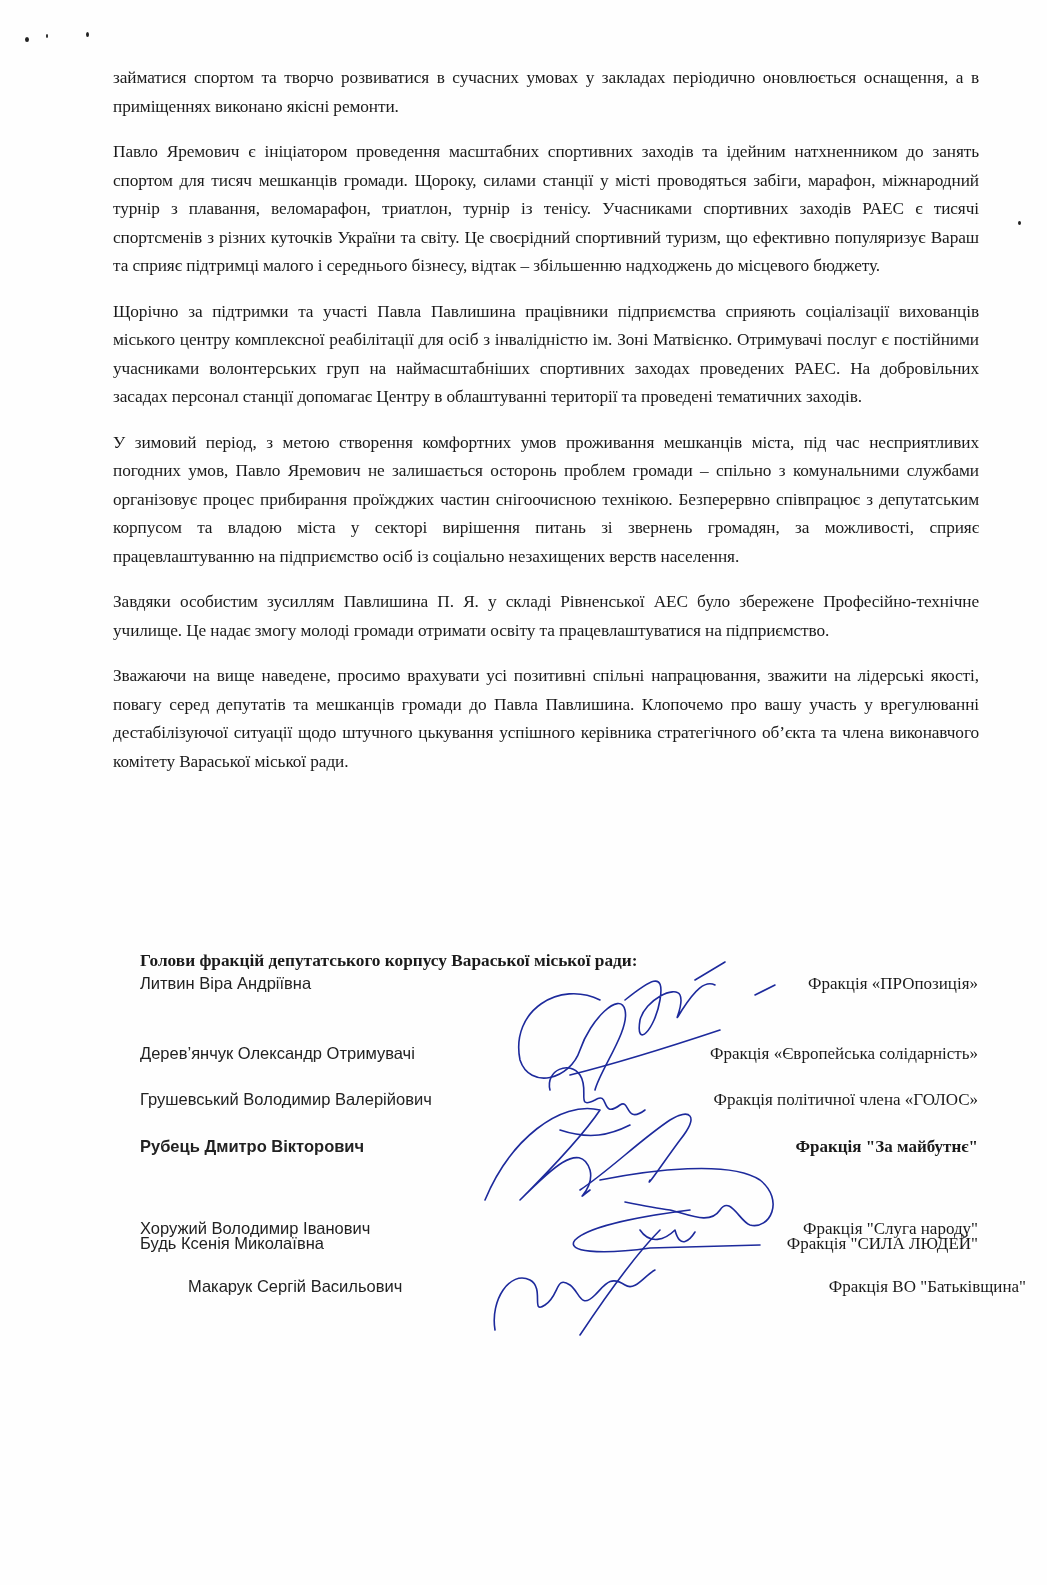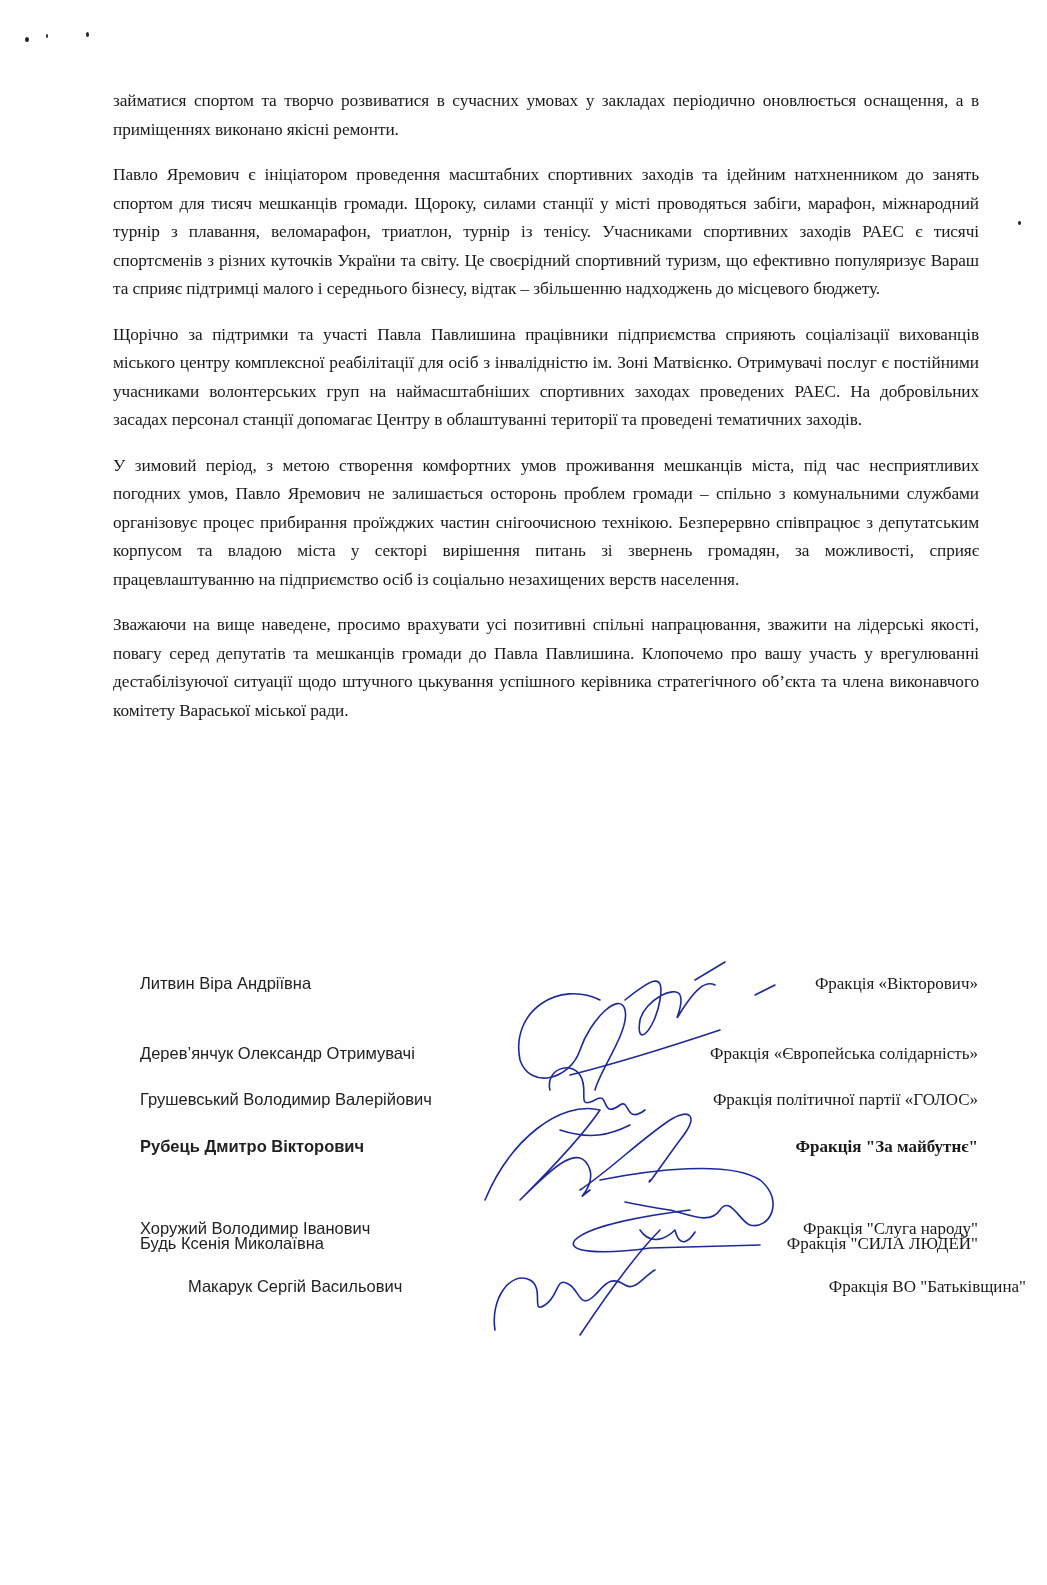--- a/index.html
+++ b/index.html
@@ -85,40 +85,42 @@
 </head>
 <body>
 
 <div class="page">
 
   <span class="speck" style="left:25px;top:37px;width:4px;height:5px;"></span>
   <span class="speck" style="left:46px;top:34px;width:2px;height:4px;"></span>
   <span class="speck" style="left:86px;top:32px;width:3px;height:5px;"></span>
   <span class="speck" style="left:1018px;top:221px;width:3px;height:4px;"></span>
 
-  <div class="body-text" style="top:64px;margin-top:23px;">
+  <div class="body-text" style="top:64px;">
     <p class="para">займатися спортом та творчо розвиватися в сучасних умовах у закладах періодично оновлюється оснащення, а в приміщеннях виконано якісні ремонти.</p>
     <p class="para">Павло Яремович є ініціатором проведення масштабних спортивних заходів та ідейним натхненником до занять спортом для тисяч мешканців громади. Щороку, силами станції у місті проводяться забіги, марафон, міжнародний турнір з плавання, веломарафон, триатлон, турнір із тенісу. Учасниками спортивних заходів РАЕС є тисячі спортсменів з різних куточків України та світу. Це своєрідний спортивний туризм, що ефективно популяризує Вараш та сприяє підтримці малого і середнього бізнесу, відтак – збільшенню надходжень до місцевого бюджету.</p>
     <p class="para">Щорічно за підтримки та участі Павла Павлишина працівники підприємства сприяють соціалізації вихованців міського центру комплексної реабілітації для осіб з інвалідністю ім. Зоні Матвієнко. Отримувачі послуг є постійними учасниками волонтерських груп на наймасштабніших спортивних заходах проведених РАЕС. На добровільних засадах персонал станції допомагає Центру в облаштуванні території та проведені тематичних заходів.</p>
     <p class="para">У зимовий період, з метою створення комфортних умов проживання мешканців міста, під час несприятливих погодних умов, Павло Яремович не залишається осторонь проблем громади – спільно з комунальними службами організовує процес прибирання проїжджих частин снігоочисною технікою. Безперервно співпрацює з депутатським корпусом та владою міста у секторі вирішення питань зі звернень громадян, за можливості, сприяє працевлаштуванню на підприємство осіб із соціально незахищених верств населення.</p>
+    <p class="para">Завдяки особистим зусиллям Павлишина П. Я. у складі Рівненської АЕС було збережене Професійно-технічне училище. Це надає змогу молоді громади отримати освіту та працевлаштуватися на підприємство.</p>
     <p class="para">Зважаючи на вище наведене, просимо врахувати усі позитивні спільні напрацювання, зважити на лідерські якості, повагу серед депутатів та мешканців громади до Павла Павлишина. Клопочемо про вашу участь у врегулюванні дестабілізуючої ситуації щодо штучного цькування успішного керівника стратегічного об’єкта та члена виконавчого комітету Вараської міської ради.</p>
   </div>
 
+  <div class="sig-heading">Голови фракцій депутатського корпусу Вараської міської ради:</div>
 
   <div class="sig-row" style="top:974px;">
     <span class="sig-name">Литвин Віра Андріївна</span>
-    <span class="sig-faction">Фракція «Вікторович»</span>
+    <span class="sig-faction">Фракція «ПРОпозиція»</span>
   </div>
   <div class="sig-row" style="top:1044px;">
     <span class="sig-name">Дерев’янчук Олександр Отримувачі</span>
     <span class="sig-faction">Фракція «Європейська солідарність»</span>
   </div>
   <div class="sig-row" style="top:1090px;">
     <span class="sig-name">Грушевський Володимир Валерійович</span>
-    <span class="sig-faction">Фракція політичної партії «ГОЛОС»</span>
+    <span class="sig-faction">Фракція політичної члена «ГОЛОС»</span>
   </div>
   <div class="sig-row" style="top:1137px;font-weight:bold;">
     <span class="sig-name">Рубець Дмитро Вікторович</span>
     <span class="sig-faction">Фракція "За майбутнє"</span>
   </div>
   <div class="sig-row" style="top:1183px;margin-top:36px;">
     <span class="sig-name">Хоружий Володимир Іванович</span>
     <span class="sig-faction">Фракція "Слуга народу"</span>
   </div>
   <div class="sig-row" style="top:1234px;">

